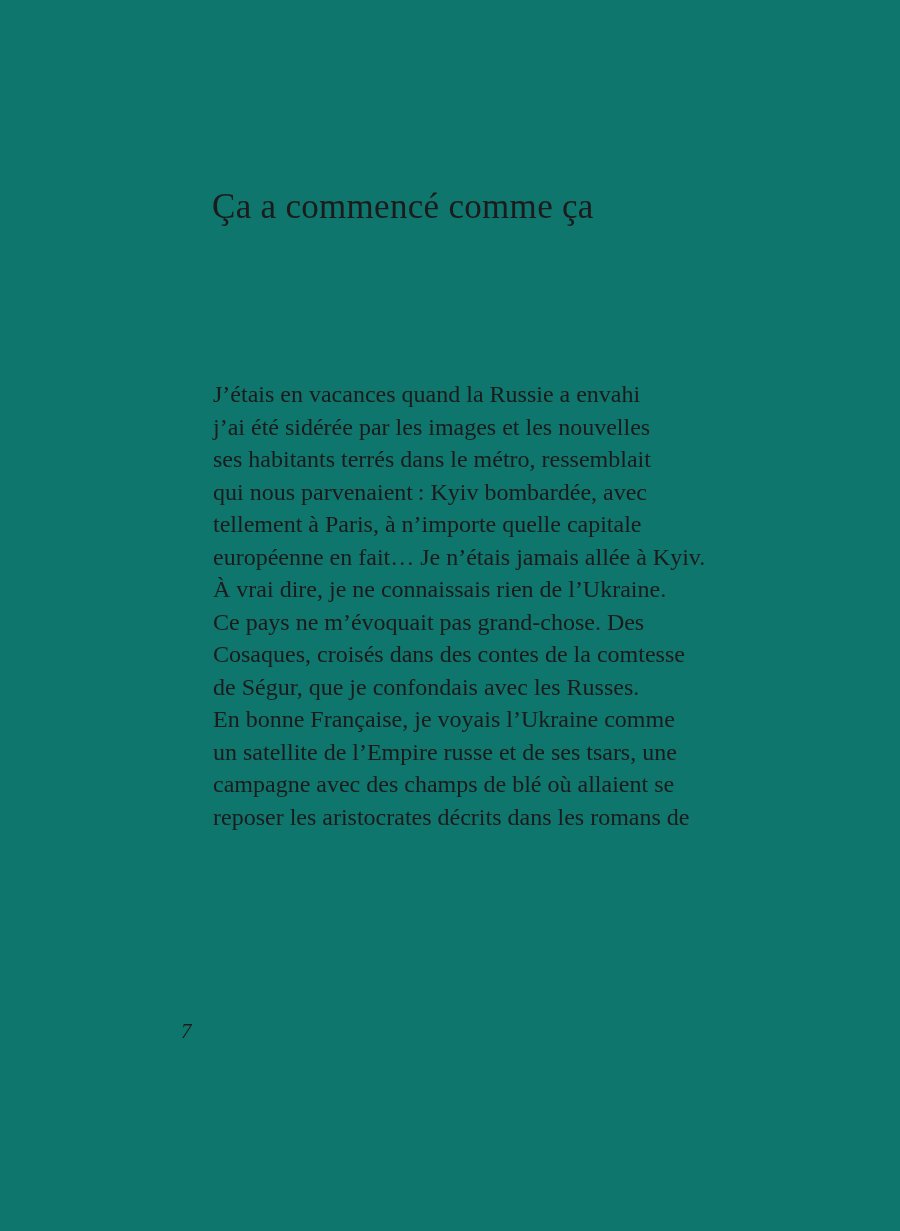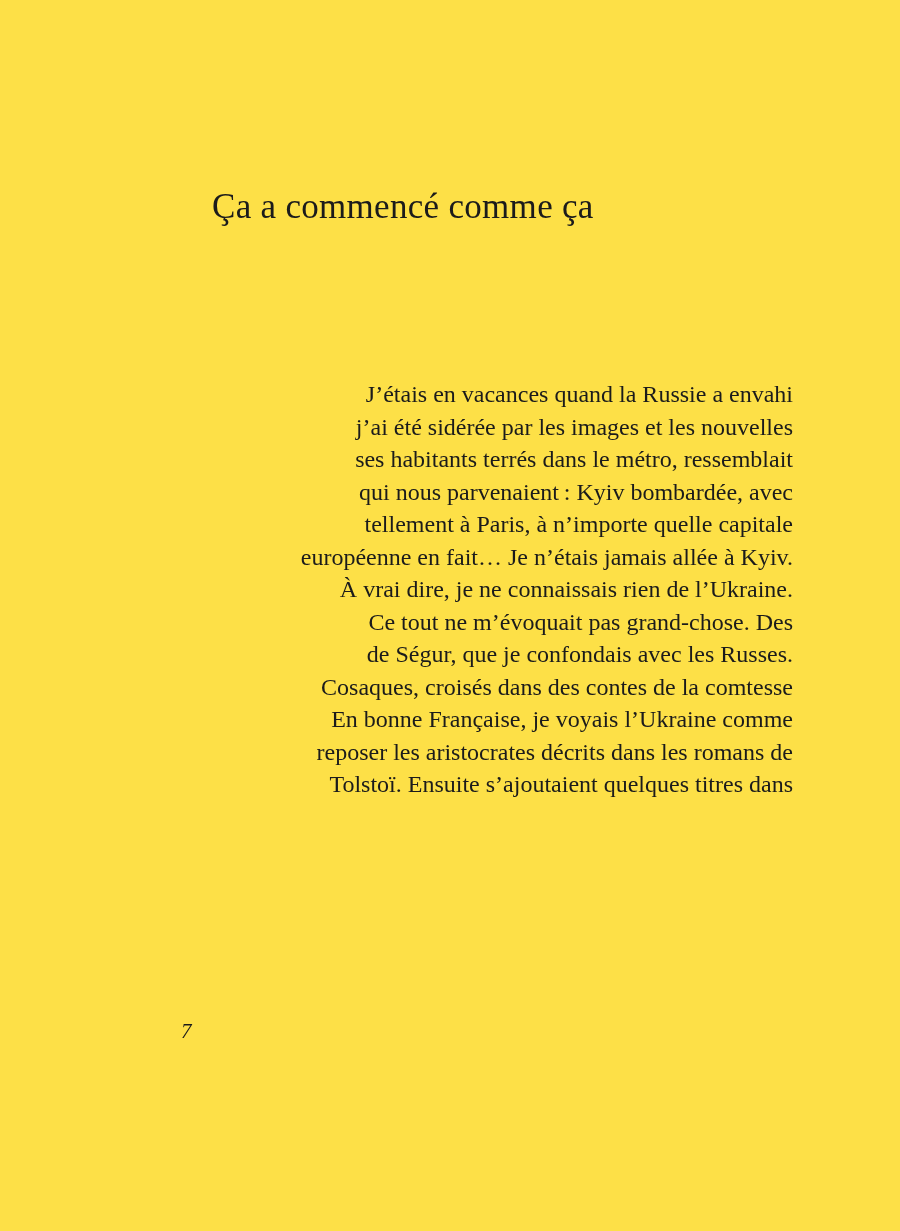--- a/index.html
+++ b/index.html
@@ -4,21 +4,21 @@
 <style>
   html, body {
     margin: 0;
     padding: 0;
     background: #ffffff;
   }
   .page {
     position: relative;
     width: 900px;
     height: 1231px;
-    background: #fde047;
+    background: #0f766e;
     overflow: hidden;
     font-family: "Liberation Serif", "DejaVu Serif", serif;
     color: #1b1b1b;
     -webkit-font-smoothing: antialiased;
   }
   .chapter-title {
     position: absolute;
     left: 212px;
     top: 189px;
     margin: 0;
@@ -28,21 +28,21 @@
     letter-spacing: 0.3px;
     white-space: nowrap;
   }
   .body-text {
     position: absolute;
     left: 213px;
     top: 378px;
     width: 580px;
     font-size: 24px;
     line-height: 32.5px;
-    text-align: right;
+    text-align: left;
   }
   .body-line {
     white-space: nowrap;
   }
   .folio {
     position: absolute;
     left: 181px;
     top: 1021px;
     font-size: 21px;
     line-height: 21px;
@@ -57,23 +57,24 @@
   <h1 class="chapter-title">Ça a commencé comme ça</h1>
 
   <div class="body-text">
     <div class="body-line">J’étais en vacances quand la Russie a envahi</div>
     <div class="body-line">j’ai été sidérée par les images et les nouvelles</div>
     <div class="body-line">ses habitants terrés dans le métro, ressemblait</div>
     <div class="body-line">qui nous parvenaient : Kyiv bombardée, avec</div>
     <div class="body-line">tellement à Paris, à n’importe quelle capitale</div>
     <div class="body-line">européenne en fait… Je n’étais jamais allée à Kyiv.</div>
     <div class="body-line">À vrai dire, je ne connaissais rien de l’Ukraine.</div>
-    <div class="body-line">Ce tout ne m’évoquait pas grand-chose. Des</div>
+    <div class="body-line">Ce pays ne m’évoquait pas grand-chose. Des</div>
+    <div class="body-line">Cosaques, croisés dans des contes de la comtesse</div>
     <div class="body-line">de Ségur, que je confondais avec les Russes.</div>
-    <div class="body-line">Cosaques, croisés dans des contes de la comtesse</div>
     <div class="body-line">En bonne Française, je voyais l’Ukraine comme</div>
+    <div class="body-line">un satellite de l’Empire russe et de ses tsars, une</div>
+    <div class="body-line">campagne avec des champs de blé où allaient se</div>
     <div class="body-line">reposer les aristocrates décrits dans les romans de</div>
-    <div class="body-line">Tolstoï. Ensuite s’ajoutaient quelques titres dans</div>
   </div>
 
   <div class="folio">7</div>
 
 </div>
 
 </body></html>

